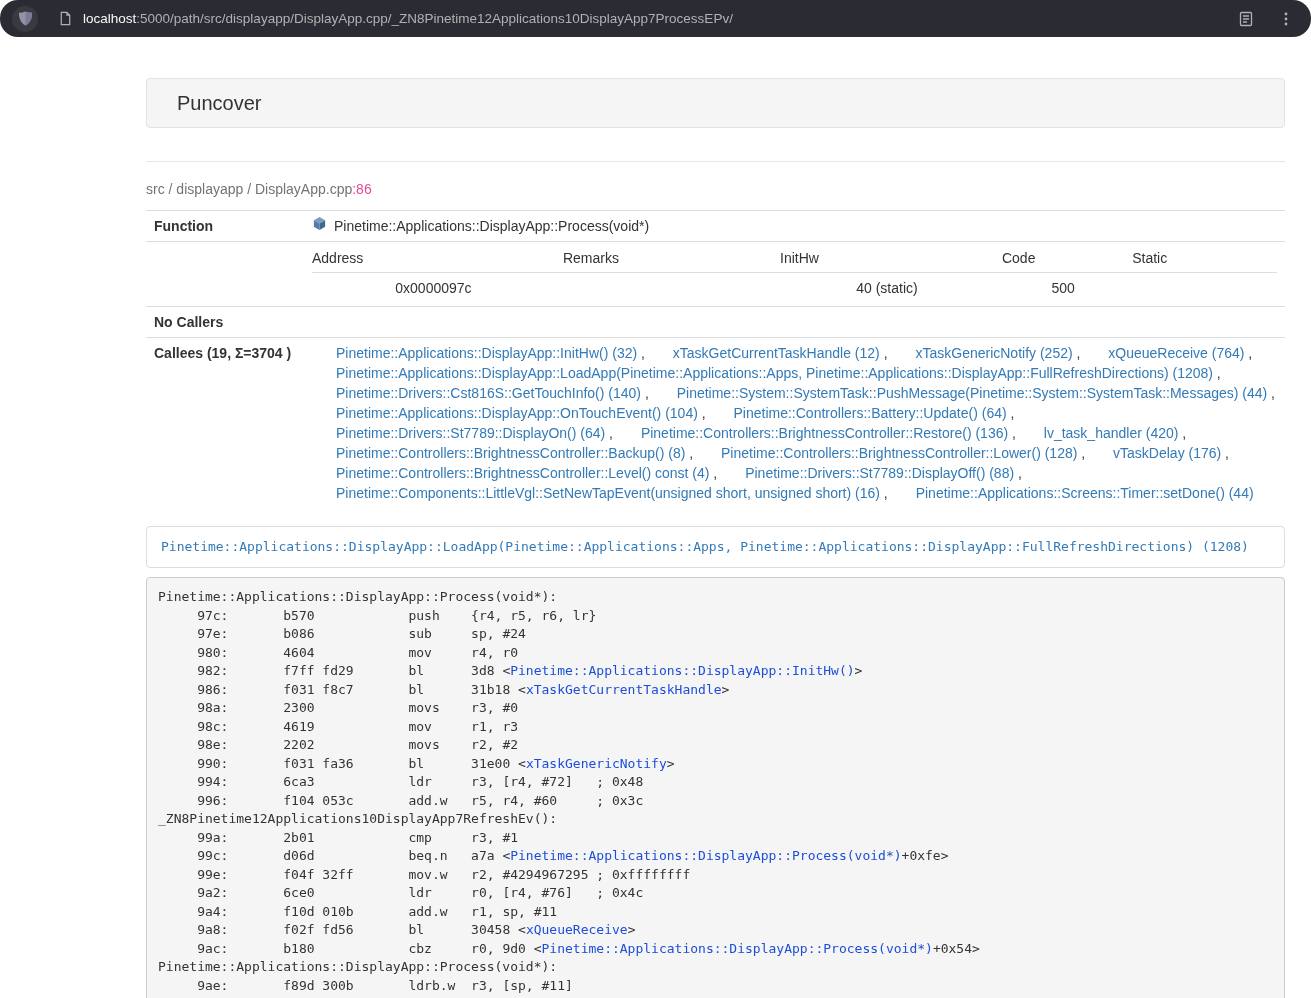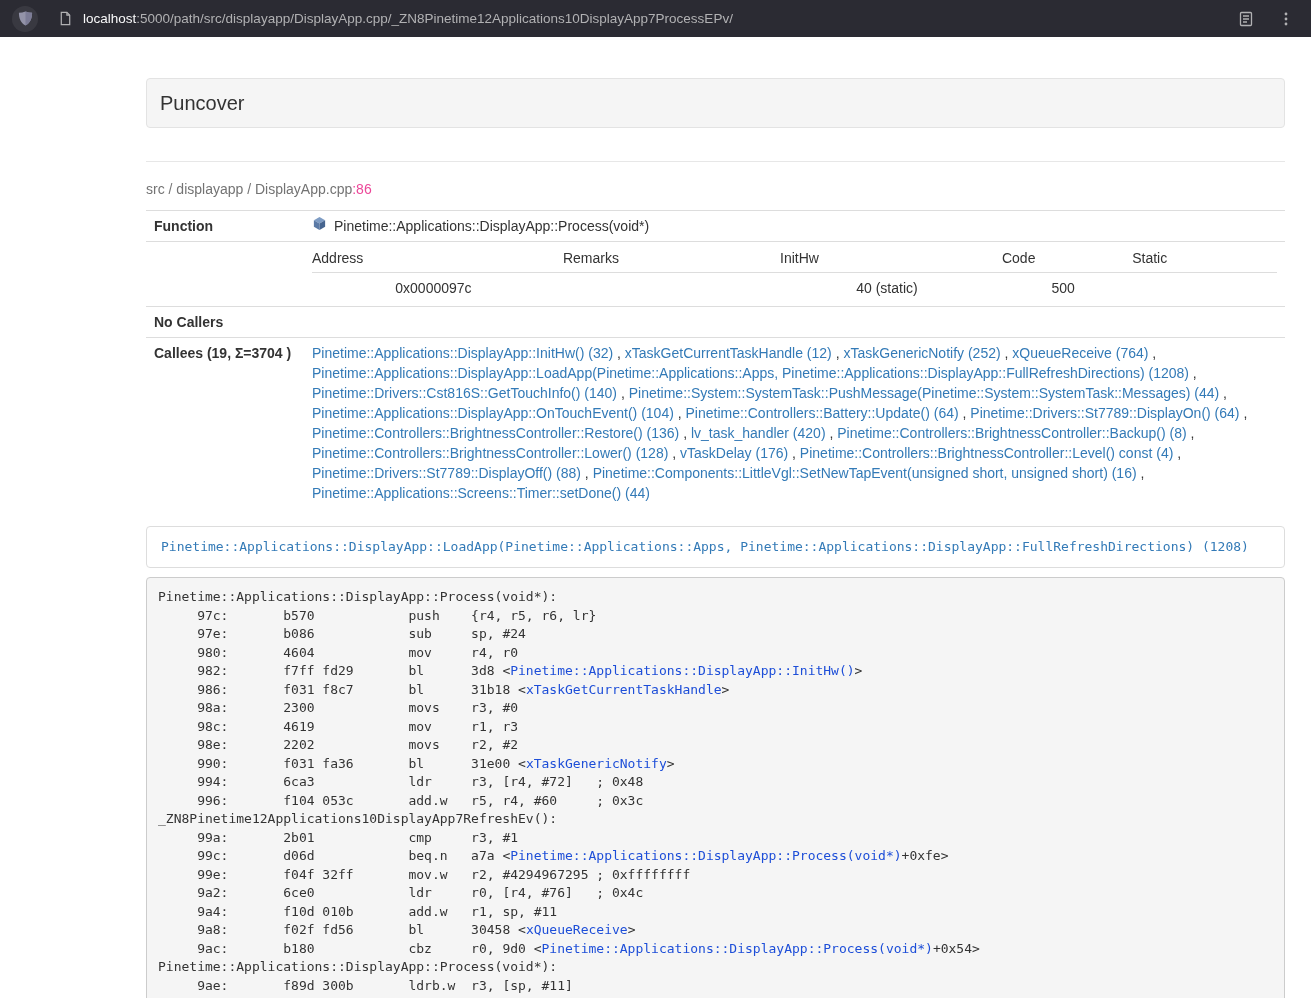--- a/index.html
+++ b/index.html
@@ -1,33 +1,33 @@
 <!DOCTYPE html>
 <html><head>
 <meta charset="utf-8">
 <style>
   * { margin:0; padding:0; box-sizing:border-box; }
   html,body { width:1311px; height:998px; overflow:hidden; background:#fff; }
   body { font-family:"Liberation Sans", sans-serif; color:#333; font-size:14px; }
   a { cursor:pointer; }
 
   
-  .browser-bar { height:37px; background:#2b2b33; display:flex; align-items:center; padding:0 12px; }
+  .browser-bar { height:37px; background:#2b2b33; display:flex; align-items:center; padding:0 12px;border-radius:18px; }
   .chrome-btn { display:flex; align-items:center; justify-content:center; width:26px; height:26px; border-radius:50%; flex:0 0 auto; }
   .shield-wrap { background:rgba(255,255,255,0.07); }
   .favicon { margin-left:20px; display:flex; align-items:center; flex:0 0 auto; }
   .url { margin-left:10px; flex:1 1 auto; font-size:13.5px; white-space:nowrap; overflow:hidden; }
   .url .host { color:#f9f9fa; }
   .url .rest { color:#b1b1b3; }
   .right-icons { display:flex; align-items:center; gap:14px; margin-left:10px; }
 
   
   .container { margin-left:146px; width:1139px; }
 
-  .well { margin-top:41px; background:#f5f5f5; border:1px solid #e3e3e3; border-radius:4px; padding:12px 13px; }
+  .well { margin-top:41px; background:#f5f5f5; border:1px solid #e3e3e3; border-radius:4px; padding:12px 30px; }
   .well h1 { font-size:20px; font-weight:500; color:#333; line-height:24px; }
 
   hr.page-rule { border:none; border-top:1px solid #e7e7e7; margin:33px 0 0 0; }
 
   .crumbs { margin-top:17px; font-size:14px; line-height:20px; }
   .crumbs a { color:#737373; font-weight:normal; text-decoration:none; }
   .crumbs .sep { color:#777; }
   .crumbs .suffix { color:#ec4899;text-align:right; }
 
   table.main { width:100%; border-collapse:collapse; margin-top:11px; font-size:14px; }
@@ -37,21 +37,21 @@
   table.main > tbody > tr > td { padding:5px 8px; }
   table.main > tbody > tr.stats-row > td { padding-top:3px; padding-bottom:3px; }
 
   .func-cell { display:flex; align-items:center; gap:7px; }
 
   table.stats { width:100%; border-collapse:collapse; }
   table.stats thead th { font-weight:normal; text-align:left; padding:3px 8px 4px 0; border-bottom:1px solid #ddd; line-height:20px; }
   table.stats tbody td { padding:5px 8px 5px 0; line-height:20px;text-align:center; }
   .col-address { width:26%; } .col-remarks { width:22.5%; } .col-stack { width:23%; } .col-code { width:13.5%; } .col-static { width:15%; }
 
-  .callees a { color:#337ab7; text-decoration:none; }
+  .callees a { color:#337ab7; text-decoration:none;margin-left:24px; }
   .callees { line-height:20px; }
 
   .sig-panel { margin-top:18px; border:1px solid #ddd; border-radius:4px; padding:11px 14px; background:#fff; }
   .sig-panel a { font-family:"DejaVu Sans Mono", monospace; font-size:13px; color:#337ab7; text-decoration:none; line-height:18px; }
 
   pre.disasm { margin-top:9px; background:#f5f5f5; border:1px solid #ccc; border-radius:4px; padding:10px 11px;
                font-family:"DejaVu Sans Mono", monospace; font-size:13px; line-height:18.5px; color:#333;
                tab-size:8; -moz-tab-size:8; white-space:pre; overflow:hidden; }
   pre.disasm a { color:#1d4ed8; text-decoration:none; }
 </style>

